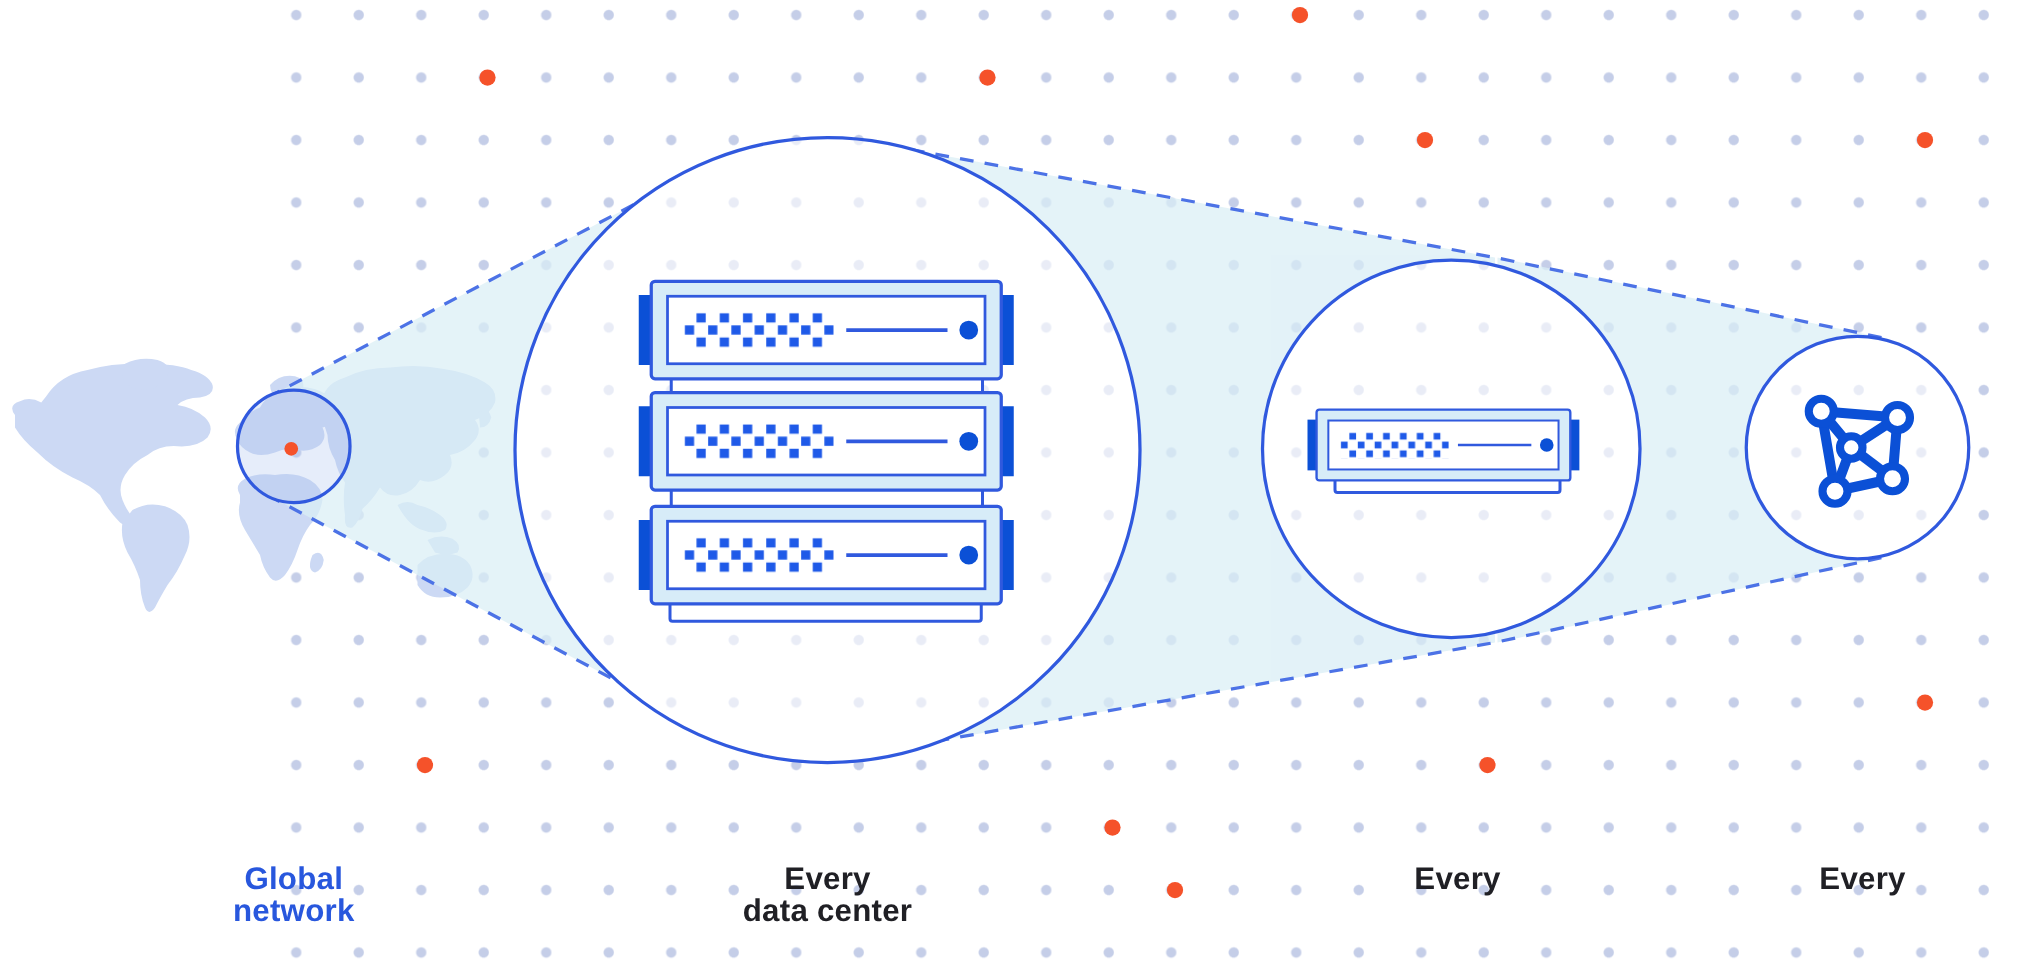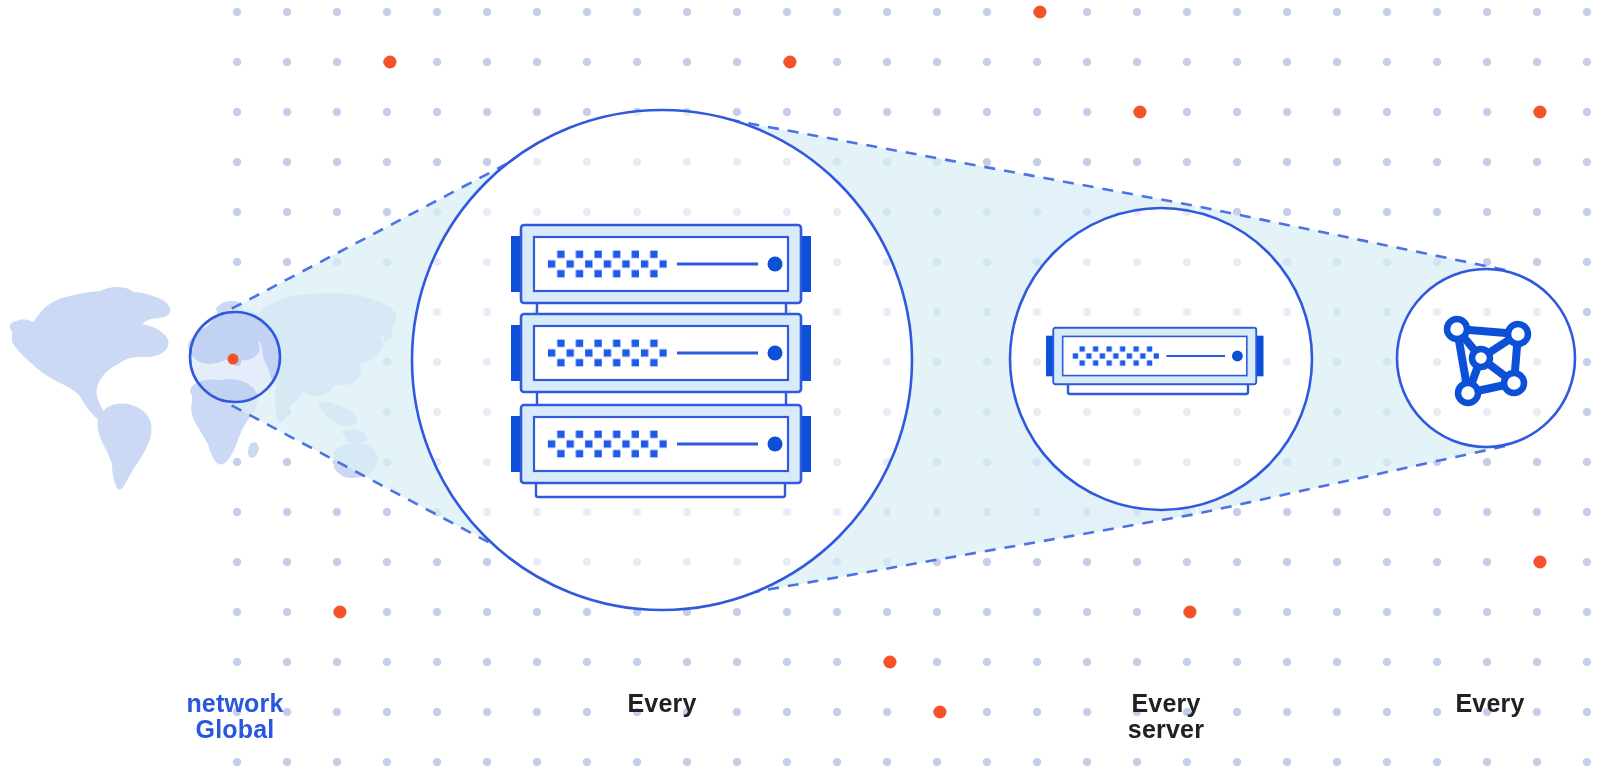--- a/index.html
+++ b/index.html
@@ -147,27 +147,27 @@
       <circle class="orange-dot" cx="233" cy="359" r="5.5"></circle>
       <circle class="orange-dot" cx="340" cy="612" r="6.5"></circle>
       <circle class="orange-dot" cx="890" cy="662" r="6.5"></circle>
       <circle class="orange-dot" cx="940" cy="712" r="6.5"></circle>
       <circle class="orange-dot" cx="1190" cy="612" r="6.5"></circle>
       <circle class="orange-dot" cx="1540" cy="562" r="6.5"></circle>
     </g>
   </svg>
 
   <div class="stage-label blue" style="left:105px;">
+    <span>Global</span>
     <span>network</span>
-    <span>Global</span>
   </div>
   <div class="stage-label" style="left:532px;">
     <span>Every</span>
+    <span>data center</span>
   </div>
   <div class="stage-label" style="left:1036px;">
     <span>Every</span>
-    <span>server</span>
   </div>
   <div class="stage-label" style="left:1360px;">
     <span>Every</span>
   </div>
 
 </div>
 
 </body></html>

